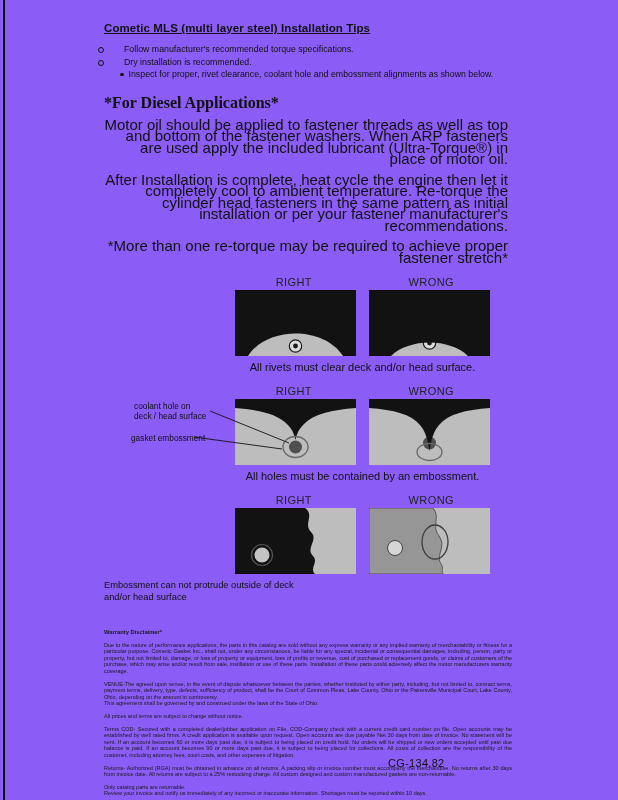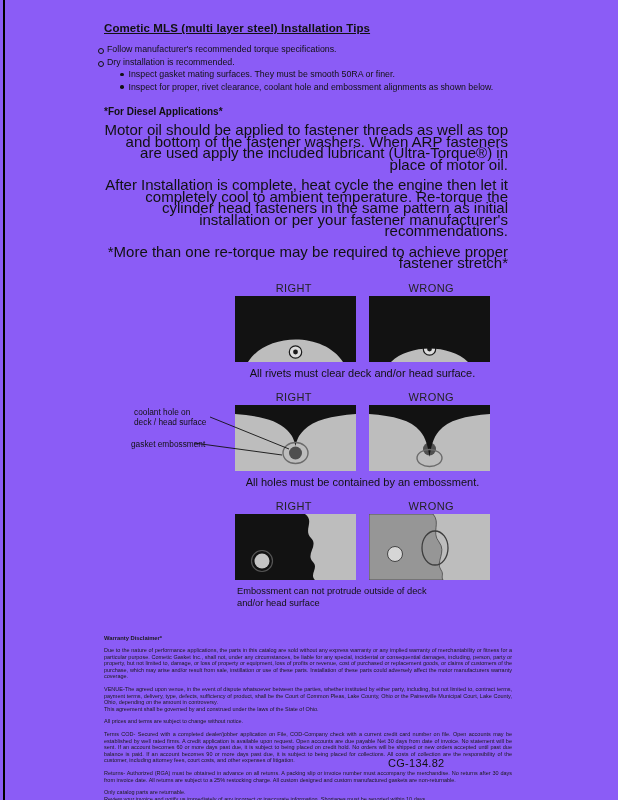--- a/index.html
+++ b/index.html
@@ -9,38 +9,38 @@
   }
   .edge-line { position:absolute; left:3px; top:0; width:2px; height:800px; background:#000; }
   .content { position:absolute; left:104px; top:22px; width:404px; }
 
   .title {
     font-size:11.5px; font-weight:bold; text-decoration:underline;
     margin:0 0 9px 0; letter-spacing:0.1px;
   }
 
   ul.tips { list-style:none; margin:0 0 0 -6px; padding:0; font-size:8.8px; }
-  ul.tips > li { display:flex; gap:3px; line-height:12.5px; align-items:center; }
+  ul.tips > li { display:flex; gap:20px; line-height:12.5px; align-items:flex-start; }
   .marker-o { width:4px; height:4px; border:1px solid #111; border-radius:50%; margin-top:4.2px; flex:none; }
   ul.subtips { list-style:none; margin:0 0 0 16px; padding:0; }
   ul.subtips li { display:flex; gap:5px; line-height:12.5px; align-items:flex-start; }
   .marker-dot { width:3.5px; height:3.5px; background:#111; border-radius:50%; margin-top:4.5px; flex:none; }
 
-  .diesel-heading { font-size:10px; font-weight:bold; margin:13px 0 7px 0; }
+  .diesel-heading { font-size:16px; font-weight:bold; margin:13px 0 7px 0;font-family:Liberation Serif, serif; }
   p.body { font-size:15px; line-height:11.5px; margin:0 0 9px 0;text-align:right; }
   p.note { margin-bottom:0; }
 
   .figure { margin-top:12px; position:relative; }
   .figure.first { margin-top:13px; }
   .fig-headers { display:flex; gap:20px; margin-left:131px; width:255px;justify-content:center; }
   .fig-headers span { width:121px; text-align:center; font-size:11px; color:#222; letter-spacing:0.4px; }
   .fig-panels { display:flex; gap:13px; margin-left:131px; margin-top:2px; }
   svg.panel { display:block; }
   .fig-caption { margin-left:131px; width:255px; text-align:center; font-size:11px; margin-top:5px; }
-  .fig-caption-left { margin-left:133px; width:280px; text-align:left; font-size:9.3px; line-height:12px; margin-top:5px; }
+  .fig-caption-left { width:280px; text-align:left; font-size:9.3px; line-height:12px; margin-top:5px; }
 
   .callout1 { position:absolute; left:30px; top:16px; width:80px; font-size:8.3px; line-height:10px; }
   .callout2 { position:absolute; left:27px; top:48px; font-size:8.3px; line-height:10px; }
   .callout-lines { position:absolute; left:0; top:0; pointer-events:none; }
 
   .disclaimer { margin-top:26px; font-size:5.5px; line-height:6.6px; color:#1a1a1a; width:408px; text-align:justify; }
   .disclaimer .dhead { font-weight:bold; font-size:5.8px; margin:0 0 6px 0; text-align:left; }
   .disclaimer p { margin:0; }
   .disclaimer p.gap { margin-top:6px; }
 
@@ -60,24 +60,20 @@
       <li>
         <span class="marker-o"></span>
         <span>Follow manufacturer's recommended torque specifications.</span>
       </li>
       <li>
         <span class="marker-o"></span>
         <span>Dry installation is recommended.</span>
       </li>
     </ul>
     <ul class="tips subtips">
-      <li>
-        <span class="marker-dot"></span>
-        <span>Inspect gasket mating surfaces. They must be smooth 50RA or finer.</span>
-      </li>
       <li>
         <span class="marker-dot"></span>
         <span>Inspect for proper, rivet clearance, coolant hole and embossment alignments as shown below.</span>
       </li>
     </ul>
 
     <h2 class="diesel-heading">*For Diesel Applications*</h2>
     <p class="body">Motor oil should be applied to fastener threads as well as top and bottom of the fastener washers. When ARP fasteners are used apply the included lubricant (Ultra-Torque®) in place of motor oil.</p>
     <p class="body">After Installation is complete, heat cycle the engine then let it completely cool to ambient temperature. Re-torque the cylinder head fasteners in the same pattern as initial installation or per your fastener manufacturer's recommendations.</p>
     <p class="body note">*More than one re-torque may be required to achieve proper fastener stretch*</p>

